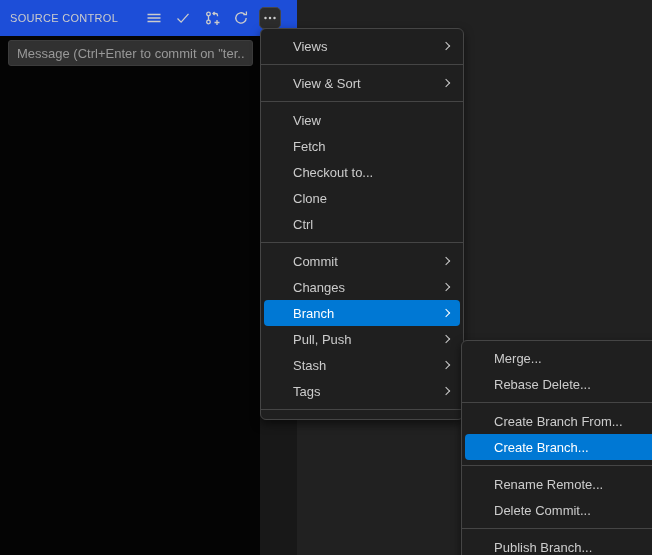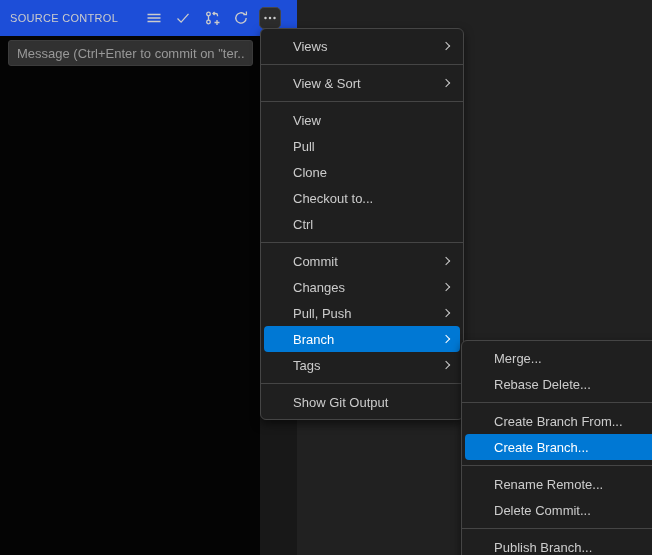--- a/index.html
+++ b/index.html
@@ -145,56 +145,57 @@
   <li class="sep"></li>
   <li class="mi">
     <span class="mi-label">View &amp; Sort</span>
     <span class="chev"></span>
   </li>
   <li class="sep"></li>
   <li class="mi">
     <span class="mi-label">View</span>
   </li>
   <li class="mi">
-    <span class="mi-label">Pull</span>
+    <span class="mi-label">Fetch</span>
+  </li>
+  <li class="mi">
+    <span class="mi-label">Checkout to...</span>
   </li>
   <li class="mi">
     <span class="mi-label">Clone</span>
   </li>
   <li class="mi">
-    <span class="mi-label">Checkout to...</span>
-  </li>
-  <li class="mi">
     <span class="mi-label">Ctrl</span>
   </li>
   <li class="sep"></li>
   <li class="mi">
     <span class="mi-label">Commit</span>
     <span class="chev"></span>
   </li>
   <li class="mi">
     <span class="mi-label">Changes</span>
-    <span class="chev"></span>
-  </li>
-  <li class="mi">
-    <span class="mi-label">Pull, Push</span>
     <span class="chev"></span>
   </li>
   <li class="mi selected">
     <span class="mi-label">Branch</span>
     <span class="chev"></span>
   </li>
   <li class="mi">
+    <span class="mi-label">Pull, Push</span>
+    <span class="chev"></span>
+  </li>
+  <li class="mi">
+    <span class="mi-label">Stash</span>
+    <span class="chev"></span>
+  </li>
+  <li class="mi">
     <span class="mi-label">Tags</span>
     <span class="chev"></span>
   </li>
   <li class="sep"></li>
-  <li class="mi">
-    <span class="mi-label">Show Git Output</span>
-  </li>
 </ul>
 
 <ul class="menu" id="branch-submenu">
   <li class="mi">
     <span class="mi-label">Merge...</span>
   </li>
   <li class="mi">
     <span class="mi-label">Rebase Delete...</span>
   </li>
   <li class="sep"></li>

